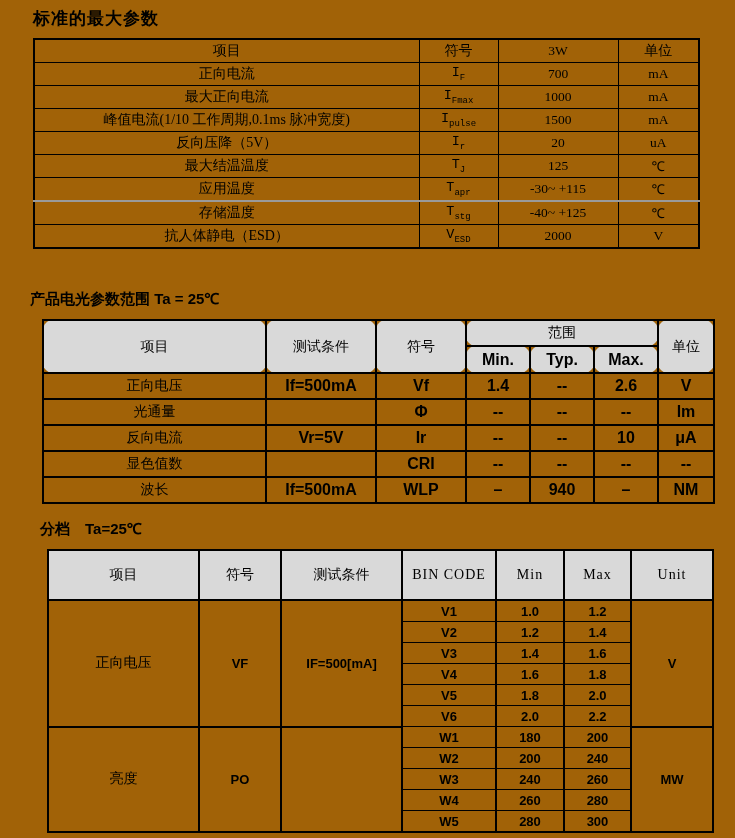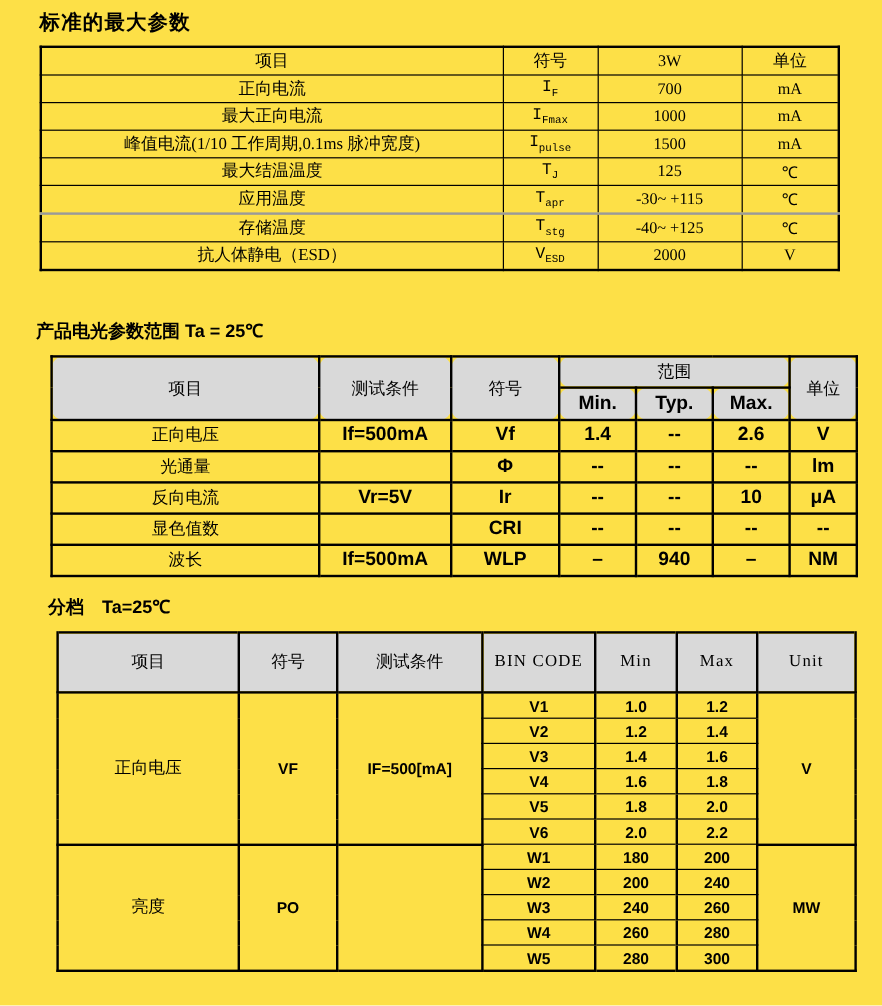--- a/index.html
+++ b/index.html
@@ -1,17 +1,17 @@
 <!DOCTYPE html>
 <html><head>
 <meta charset="utf-8">
 <style>
   html,body { margin:0; padding:0; background:#ffffff; }
   body { width:735px; font-family:"Liberation Serif", serif; color:#000; }
-  .page { width:735px; height:838px; background:#fde047; overflow:hidden; }
+  .page { width:735px; height:838px; background:#a16207; overflow:hidden; }
 
   .sec-title { font-family:"Liberation Sans", sans-serif; font-weight:bold; color:#000; }
   .title1 { font-size:17px; margin:7px 0 0 33px; letter-spacing:1px; }
   .title2 { font-size:15px; margin:39px 0 0 30px; }
   .title3 { font-size:15px; margin:14px 0 4px 40px; }
 
   table { border-collapse:collapse; table-layout:fixed; text-align:center; }
   td, th { padding:0; overflow:hidden; font-weight:normal; vertical-align:middle; }
 
   
@@ -73,20 +73,26 @@
       <td class="cn">最大正向电流</td>
       <td class="sym"><span>I</span><sub>Fmax</sub></td>
       <td class="num">1000</td>
       <td class="num">mA</td>
     </tr>
     <tr>
       <td class="cn">峰值电流(1/10 工作周期,0.1ms 脉冲宽度)</td>
       <td class="sym"><span>I</span><sub>pulse</sub></td>
       <td class="num">1500</td>
       <td class="num">mA</td>
+    </tr>
+    <tr>
+      <td class="cn">反向压降（5V）</td>
+      <td class="sym"><span>I</span><sub>r</sub></td>
+      <td class="num">20</td>
+      <td class="num">uA</td>
     </tr>
     <tr>
       <td class="cn">最大结温温度</td>
       <td class="sym"><span>T</span><sub>J</sub></td>
       <td class="num">125</td>
       <td class="num">℃</td>
     </tr>
     <tr>
       <td class="cn">应用温度</td>
       <td class="sym"><span>T</span><sub>apr</sub></td>

